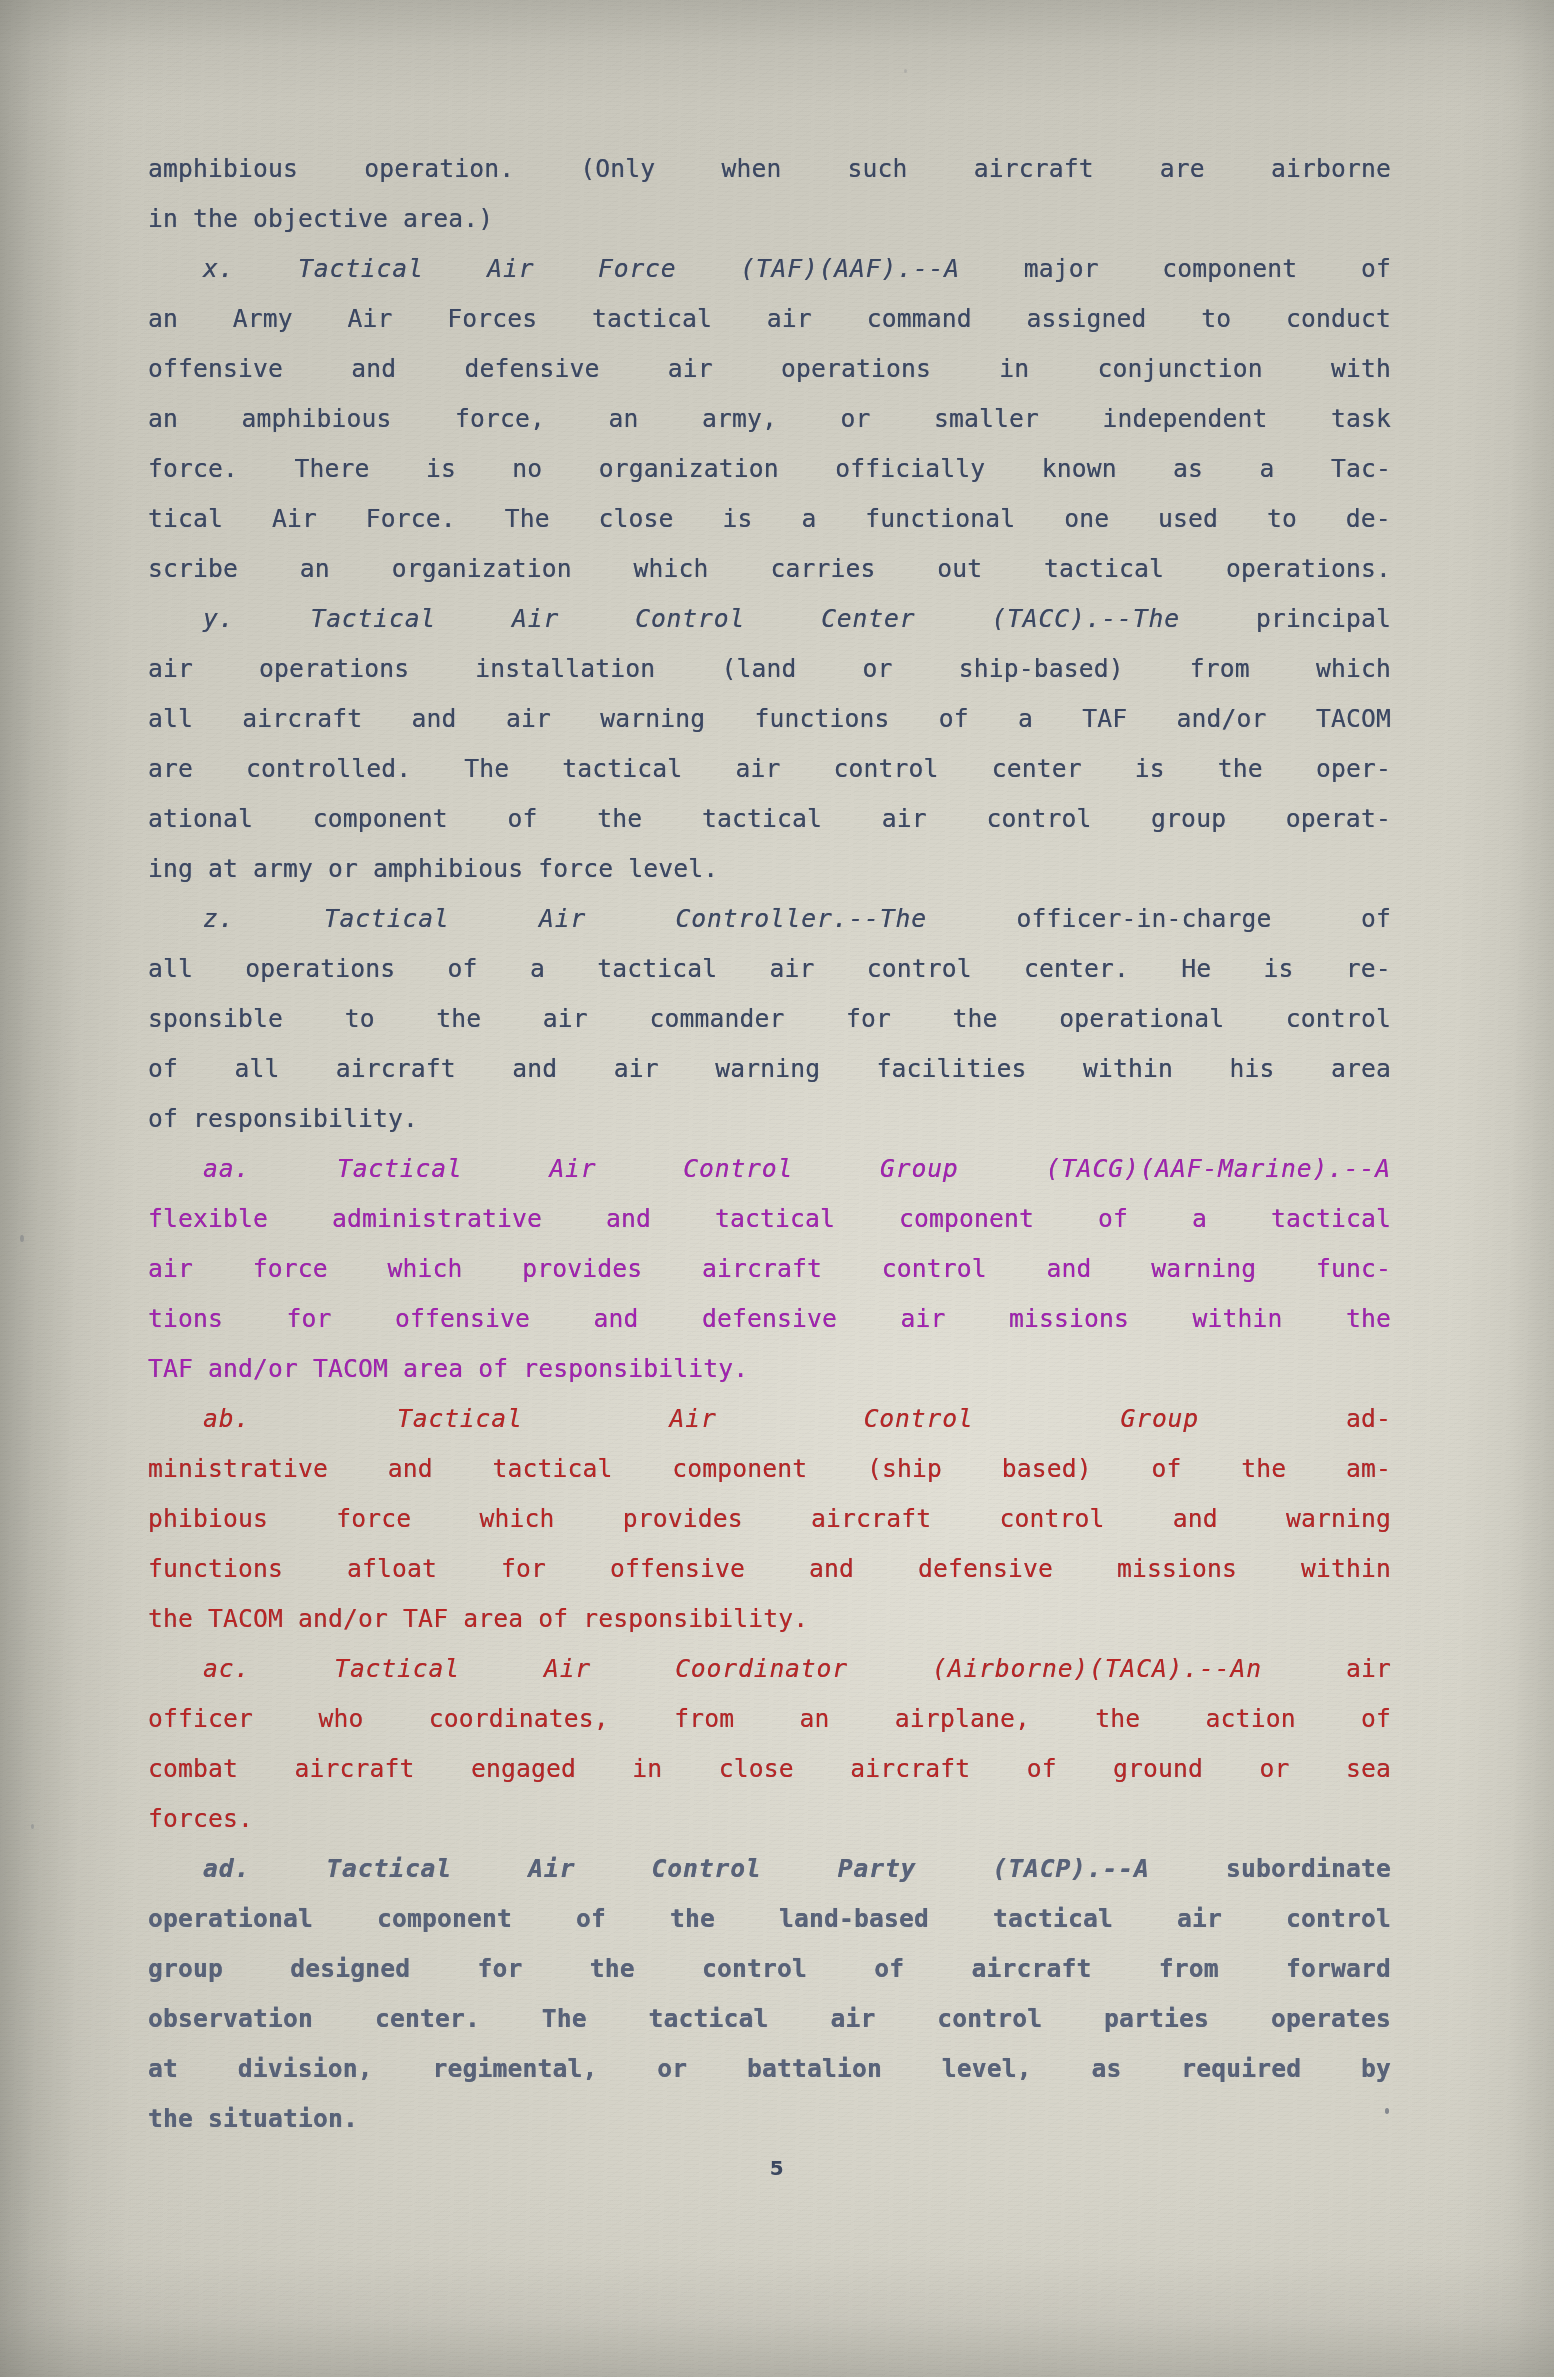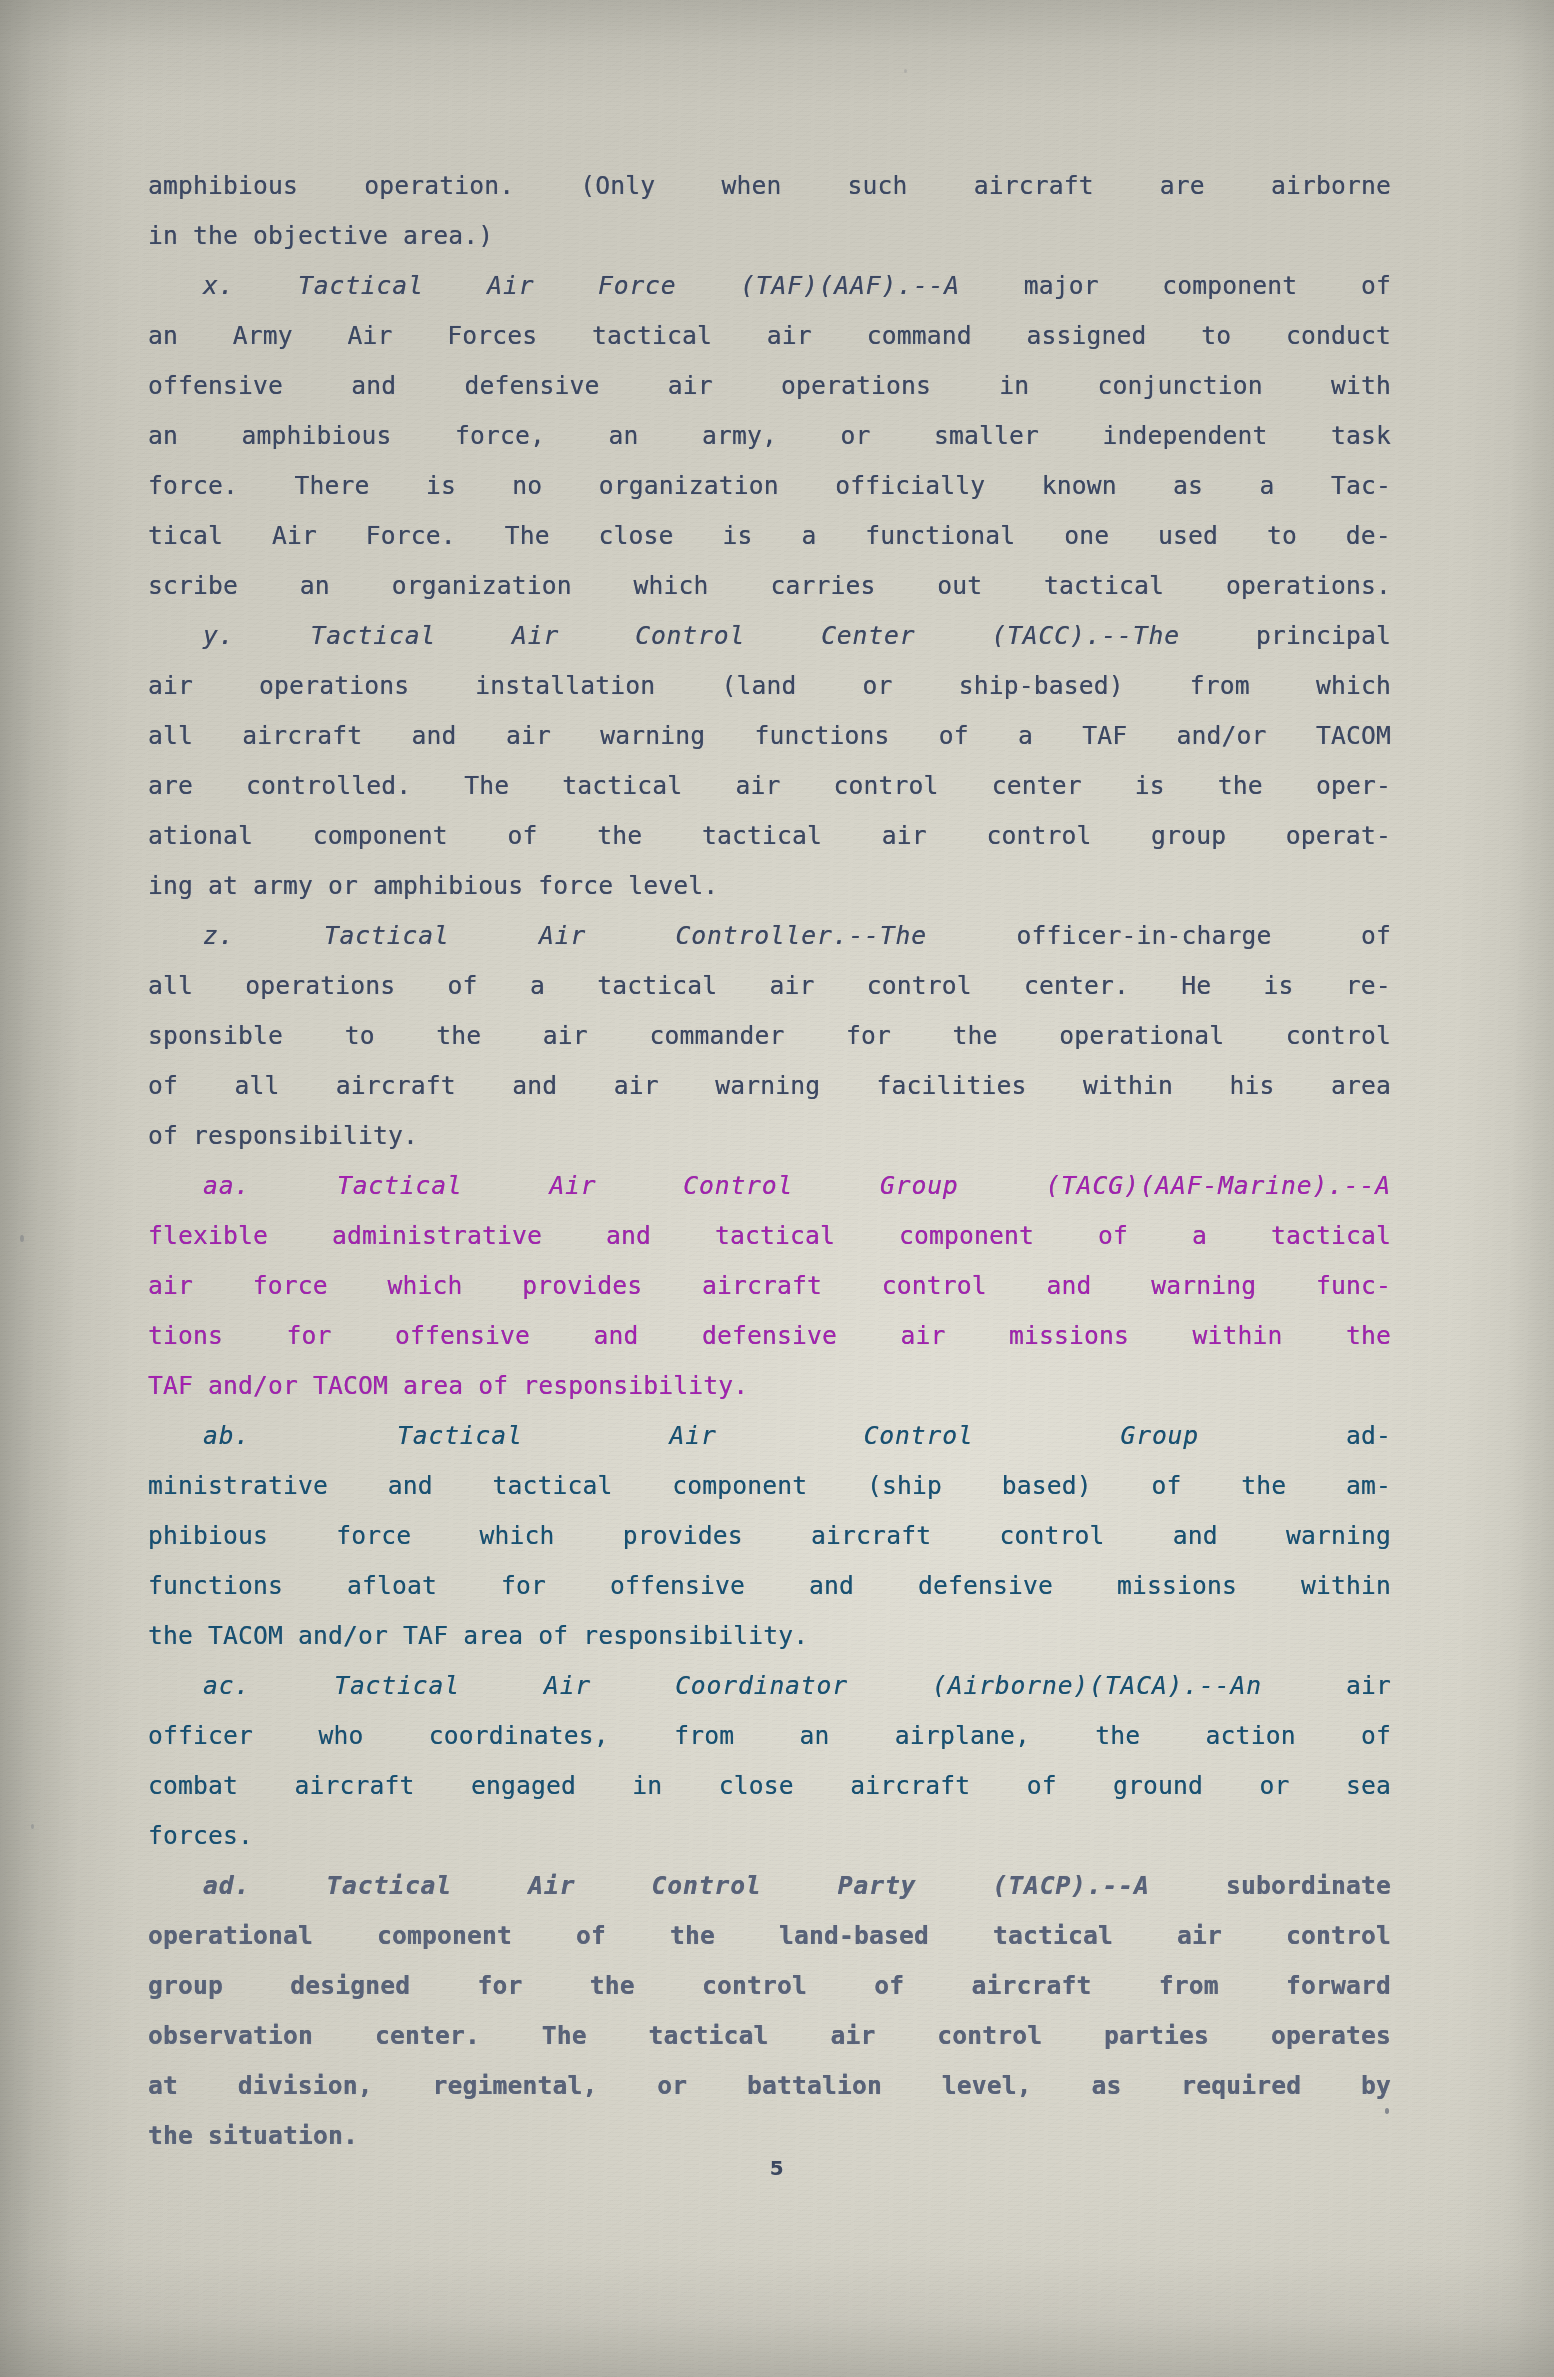--- a/index.html
+++ b/index.html
@@ -93,21 +93,21 @@
         rgba(108,106,96,0.07) 0px, rgba(108,106,96,0.07) 0.8px,
         rgba(0,0,0,0.00) 0.8px, rgba(0,0,0,0.00) 7.3px);
     pointer-events: none;
     mix-blend-mode: multiply;
   }
 
   
   #textblock {
     position: absolute;
     left: 148px;
-    top: 161px;
+    top: 144px;
     width: 1243px;
   }
 
   .ln {
     position: relative;
     height: 50px;
     line-height: 50px;
     white-space: nowrap;
     font-size: 24.6px;
     letter-spacing: 0.2px;
@@ -127,21 +127,21 @@
   .ind { padding-left: 55px; }
 
   .it {
     font-style: italic;
     letter-spacing: 0.9px;
   }
 
   
   .w1 { color: #3b4762; }
   .w2 { color: #a21caf; opacity: 0.97; }
-  .w3 { color: #0c4a6e; opacity: 0.95; }
+  .w3 { color: #b91c1c; opacity: 0.95; }
   .w4 { color: #4f5a73; opacity: 0.93; font-weight: bold; }
 
   
   #folio {
     position: absolute;
     left: 0;
     right: 0;
     top: 2156px;
     text-align: center;
     font-family: "DejaVu Sans", "Liberation Sans", sans-serif;

